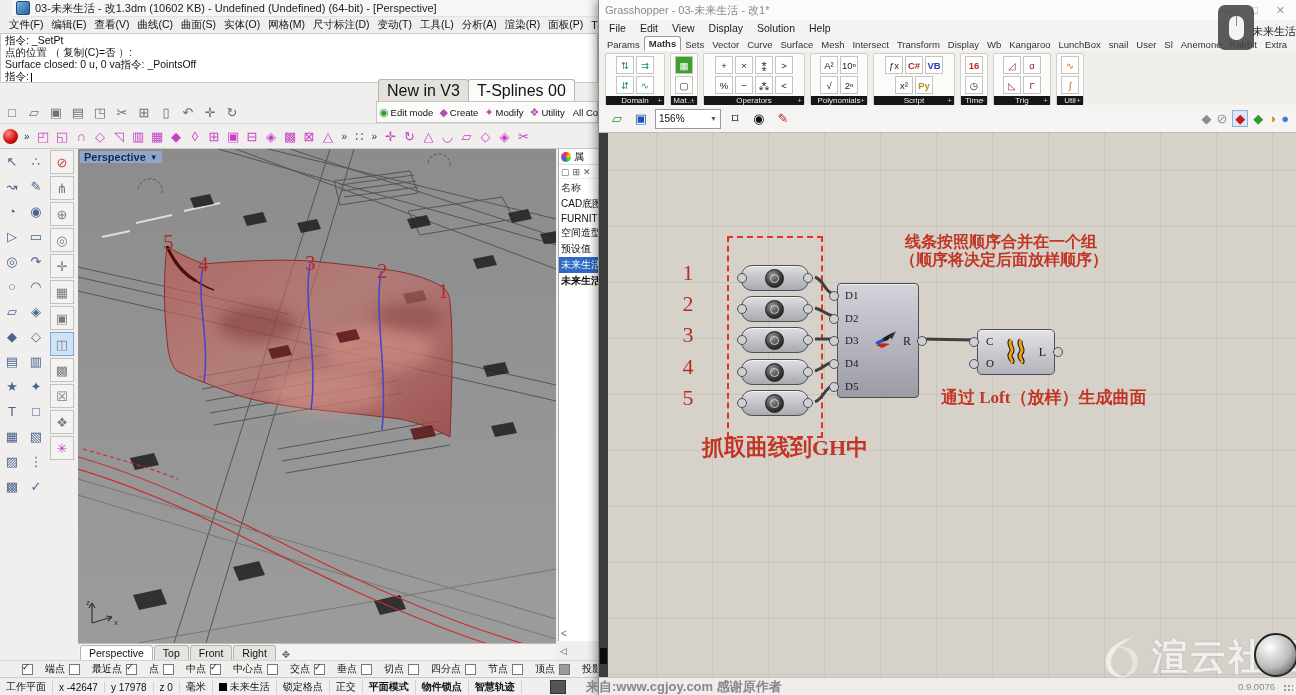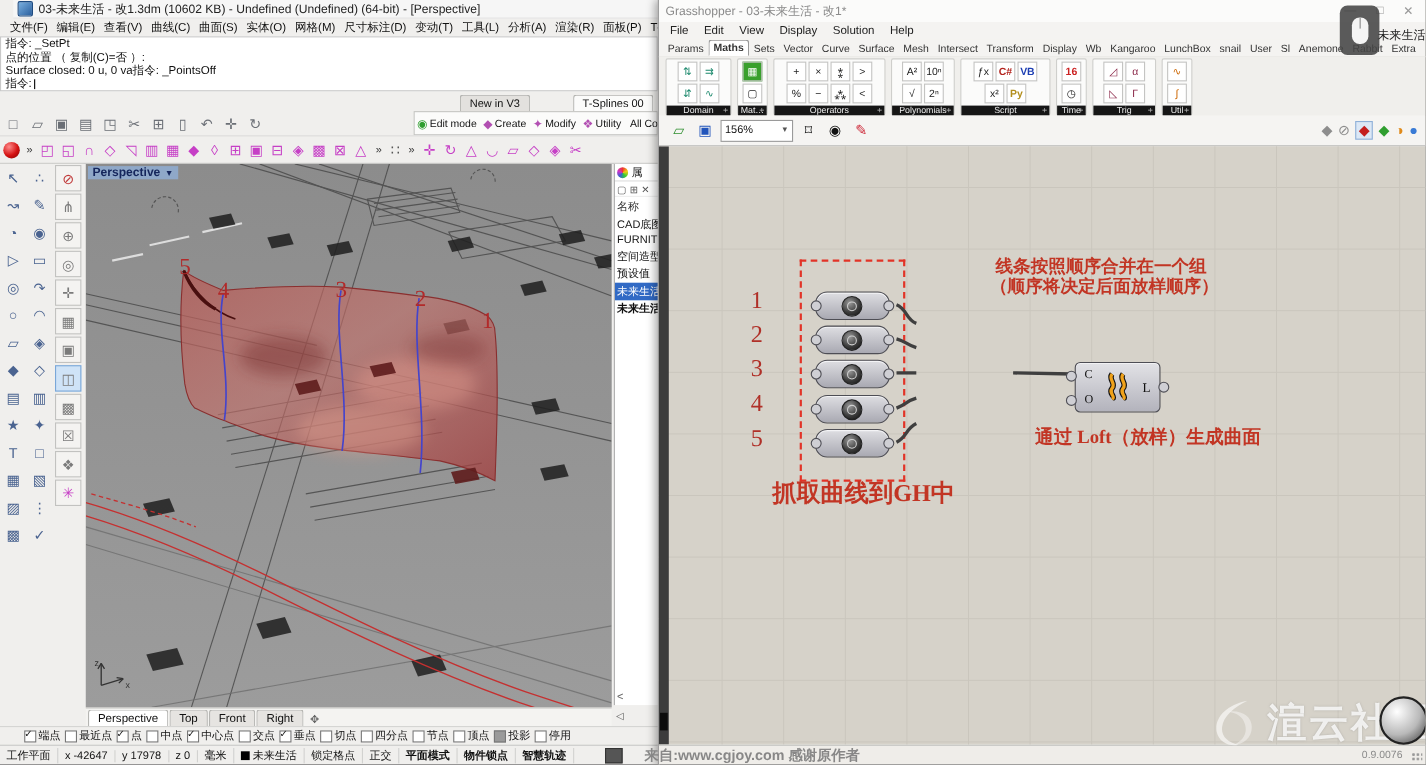--- a/index.html
+++ b/index.html
@@ -16,21 +16,21 @@
   .rh-cmd{position:absolute;left:0;top:33px;width:598px;height:50px;background:#fff;border:1px solid #c9c9c9;box-sizing:border-box;padding:0 4px;line-height:12px;font-size:10.5px;overflow:hidden;}
   .caret{display:inline-block;width:1px;height:9px;background:#000;margin-left:2px;vertical-align:middle;}
 
   .tool-tabs{position:absolute;left:2px;top:85px;display:flex;align-items:flex-end;height:17px;margin-top:44px;}
   .tool-tabs .tab{padding:2px 7px 2px;background:#e3e1de;border:1px solid #b5b5b2;border-bottom:none;margin-right:-1px;border-radius:3px 3px 0 0;font-size:10.5px;white-space:nowrap;}
   .tool-tabs .tab.active{background:#fbfbfa;font-weight:bold;}
   .chev{color:#333;font-size:10px;padding:0 3px;}
   .file-icons{position:absolute;left:2px;top:103px;display:flex;gap:2px;}
   .file-icons span{width:20px;height:18px;display:flex;align-items:center;justify-content:center;font-size:13px;color:#6b6f76;}
   .ts-tabs{position:absolute;left:378px;top:85px;display:flex;align-items:flex-end;height:17px;}
-  .ts-tabs .tab{padding:2px 8px;background:#e3e1de;border:1px solid #b5b5b2;border-bottom:none;margin-right:-1px;border-radius:3px 3px 0 0;font-size:10px;white-space:nowrap;margin-left:40px;}
+  .ts-tabs .tab{padding:2px 8px;background:#e3e1de;border:1px solid #b5b5b2;border-bottom:none;margin-right:-1px;border-radius:3px 3px 0 0;font-size:16px;white-space:nowrap;}
   .ts-tabs .tab.active{background:#fbfbfa;text-align:center;}
   .ts-buttons{position:absolute;left:376px;top:101px;width:222px;display:flex;align-items:center;gap:3px;background:#fbfbfa;border:1px solid #c5c5c2;height:22px;box-sizing:border-box;padding:0 2px;}
   .ts-buttons .tsb{display:flex;align-items:center;gap:2px;font-size:9.5px;white-space:nowrap;}
   .ts-buttons .tsb .ic{font-size:11px;}
   .tsb:nth-child(1) .ic{color:#2f9e2f;}
   .tsb:nth-child(2) .ic,.tsb:nth-child(3) .ic,.tsb:nth-child(4) .ic{color:#b24fb2;}
 
   .magenta-row{position:absolute;left:0;top:123px;width:600px;height:26px;background:#f0efed;border-top:1px solid #dcdcda;border-bottom:1px solid #c9c9c7;display:flex;align-items:center;gap:1px;padding-left:3px;box-sizing:border-box;}
   .red-sphere{width:15px;height:15px;border-radius:50%;background:radial-gradient(circle at 35% 30%,#ff8a8a,#d41111 55%,#7c0202);margin-right:2px;}
   .m-ic{width:19px;height:20px;display:flex;align-items:center;justify-content:center;color:#c63fc6;font-size:13px;}
@@ -56,21 +56,21 @@
   .rp-tabs{display:flex;align-items:center;gap:3px;height:15px;border-bottom:1px solid #ddd;padding-left:2px;}
   .rp-wheel{width:10px;height:10px;border-radius:50%;background:conic-gradient(#e33,#ec1,#3c3,#36c,#c3c,#e33);}
   .rp-icons{display:flex;gap:3px;height:13px;align-items:center;padding-left:2px;border-bottom:1px solid #eee;color:#555;font-size:9px;}
   .rp-name{padding:2px 2px 1px;color:#333;}
   .rp-row{padding:1px 2px;white-space:nowrap;}
   .rp-row.selected{background:#316ac5;color:#fff;}
   .rp-row.bold{font-weight:bold;}
   .rp-less{position:absolute;bottom:2px;left:2px;color:#666;}
 
   .osnap{position:absolute;left:0;top:660px;width:600px;height:17px;background:#f0efed;border-top:1px solid #d5d5d3;display:flex;align-items:center;gap:4px;padding-left:22px;box-sizing:border-box;}
-  .os-item{display:flex;align-items:center;gap:2px;font-size:10px;white-space:nowrap;justify-content:space-between;}
+  .os-item{display:flex;align-items:center;gap:12px;font-size:10px;white-space:nowrap;justify-content:space-between;}
   .box{width:9px;height:9px;border:1px solid #777;background:#fff;position:relative;}
   .os-item.checked .box::after{content:"✓";position:absolute;left:-1px;top:-3px;font-size:9px;color:#111;}
   .os-item.filled .box{background:#9a9a9a;}
 
   .statusbar{position:absolute;left:0;top:677px;width:600px;height:18px;background:#f0efed;border-top:1px solid #c9c9c7;display:flex;align-items:center;font-size:10px;overflow:hidden;}
   .st-seg{padding:0 6px;border-right:1px solid #d2d2d0;white-space:nowrap;display:flex;align-items:center;gap:3px;}
   .chip{width:8px;height:8px;background:#000;display:inline-block;}
   .st-seg.bold{font-weight:bold;}
 
   
@@ -756,20 +756,32 @@
         <g stroke="#3f3f3f" stroke-width="3" fill="none">
           <path d="M216,144 C226,148 224,157 234,161"></path>
           <path d="M216,175 C226,178 224,180 234,183"></path>
           <path d="M216,206 L234,206"></path>
           <path d="M216,238 C226,234 224,232 234,229"></path>
           <path d="M216,269 C226,264 224,257 234,252"></path>
           <path d="M322,206 L376,207"></path>
         </g>
       </svg>
 
+      <div class="merge">
+        <div style="display:contents;">
+          
+        <div class="mrow">D1</div><div class="mrow">D2</div><div class="mrow">D3</div><div class="mrow">D4</div><div class="mrow">D5</div></div>
+        <span class="merge-out">R</span>
+        <svg class="merge-icon" width="26" height="26" viewBox="0 0 26 26">
+          <path d="M3,16 C8,10 12,8 20,4 L14,12 Z" fill="#1a1a1a"></path>
+          <path d="M2,17 C7,15 11,15 16,16 L8,20 Z" fill="#cc2211"></path>
+          <path d="M1,15 C4,12 7,11 11,11 L5,17 Z" fill="#2255cc"></path>
+          <path d="M14,9 L22,3 L18,11 Z" fill="#333"></path>
+        </svg>
+      </div>
 
       <div class="loft">
         <div class="lrow">C</div>
         <div class="lrow">O</div>
         <span class="loft-out">L</span>
         <svg class="loft-icon" width="24" height="26" viewBox="0 0 24 26">
           <path d="M5,2 C1,7 9,10 5,15 C1,20 9,22 5,25" fill="none" stroke="#111" stroke-width="5"></path>
           <path d="M5,2 C1,7 9,10 5,15 C1,20 9,22 5,25" fill="none" stroke="#f0a21a" stroke-width="3"></path>
           <path d="M15,2 C11,7 19,10 15,15 C11,20 19,22 15,25" fill="none" stroke="#111" stroke-width="5"></path>
           <path d="M15,2 C11,7 19,10 15,15 C11,20 19,22 15,25" fill="none" stroke="#f0a21a" stroke-width="3"></path>

